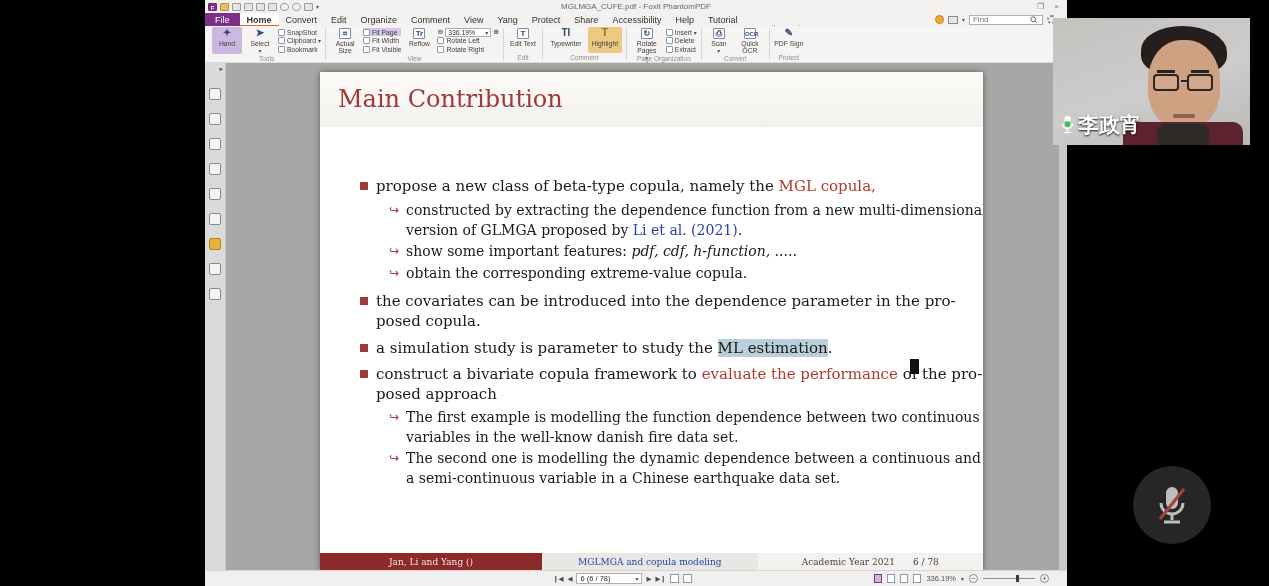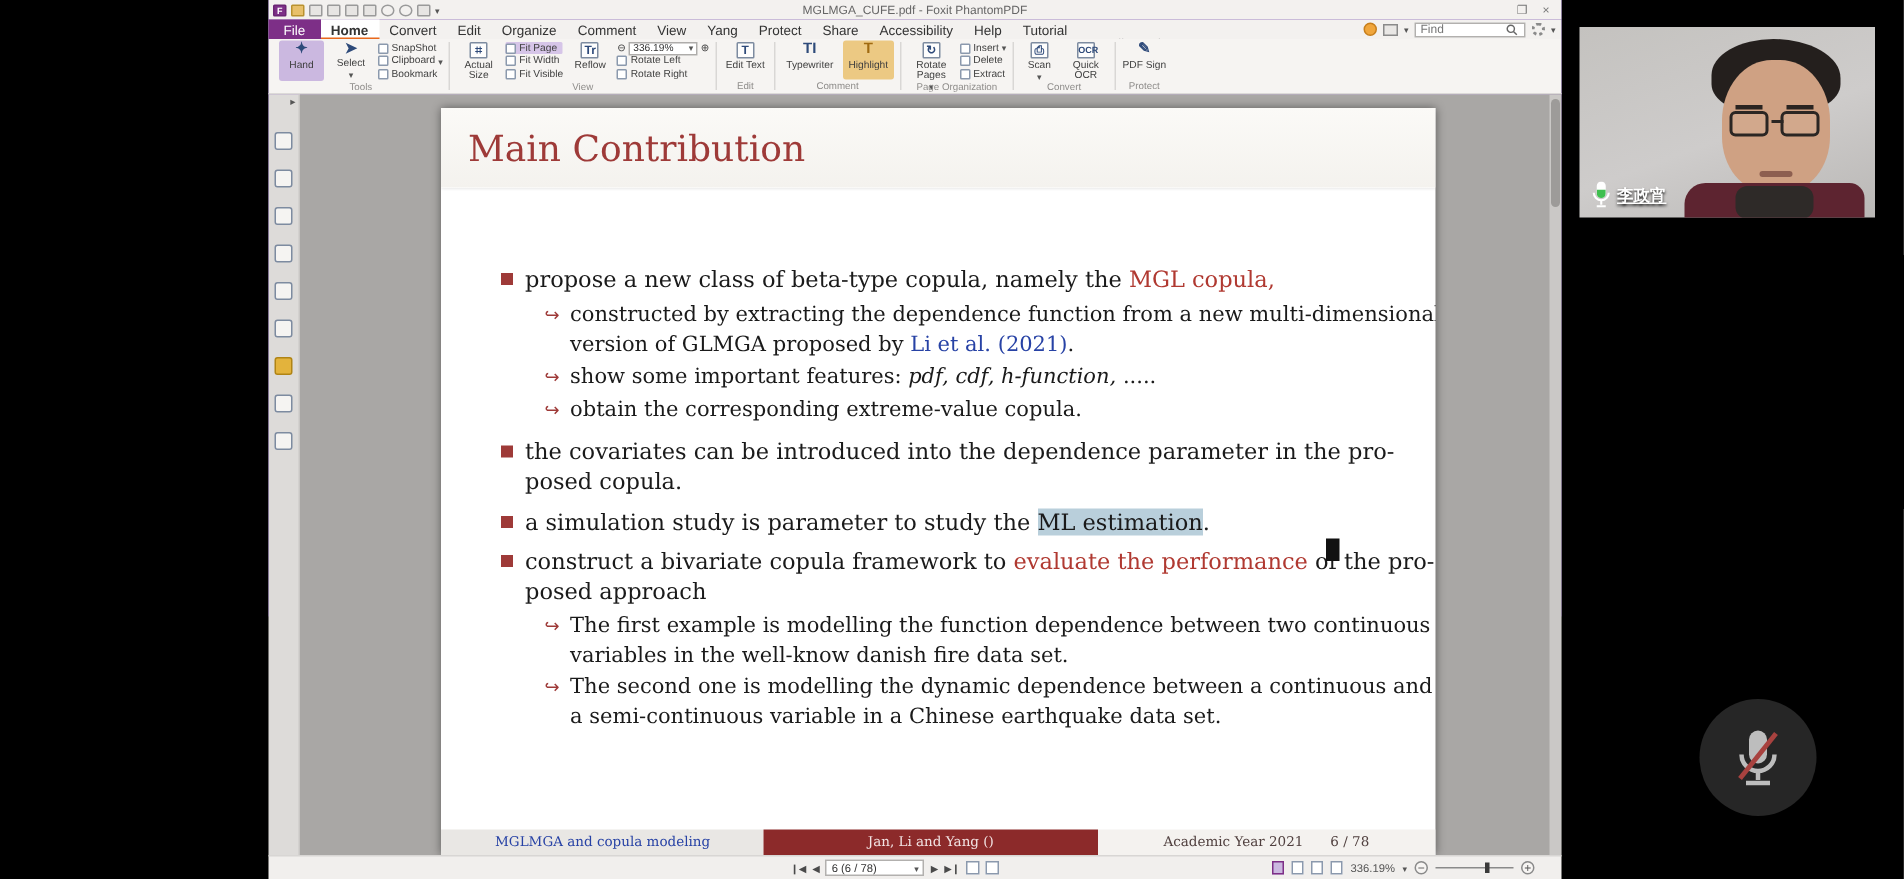--- a/index.html
+++ b/index.html
@@ -1,20 +1,20 @@
 <!DOCTYPE html>
 <html><head>
 <meta charset="utf-8">
 <style>
   * { margin:0; padding:0; box-sizing:border-box; }
   html,body { width:1269px; height:586px; background:#000; overflow:hidden;
               font-family:"Liberation Sans", sans-serif; }
 
   
-  #app { position:absolute; left:179px; top:0; width:862px; height:411px; background:#4c1d95; }
+  #app { position:absolute; left:205px; top:0; width:862px; height:411px; background:#fdba74; }
 
   
   #titlebar { position:absolute; left:0; top:0; width:100%; height:13px; background:#f3f1ef;
               display:flex; align-items:center; font-size:8px; color:#555; }
   .qat { display:flex; align-items:center; gap:3px; padding-left:3px; }
   .qic { width:9px; height:8px; border:1px solid #9a9a9a; background:#e7e5e3; border-radius:1px; }
   .qic.logo { background:#7d2f87; border-color:#6a2473; color:#fff; font-size:6px; line-height:8px;
               text-align:center; font-weight:bold; }
   .qic.folder { background:#e8c06a; border-color:#b9922f; }
   .qic.round { border-radius:50%; background:#f3f1ef; }
@@ -121,21 +121,21 @@
   .hair { position:absolute; left:88px; top:8px; width:86px; height:50px; background:#241f1d; border-radius:48% 52% 40% 40%; }
   .face { position:absolute; left:95px; top:22px; width:72px; height:88px; background:#cfa183; border-radius:46% 46% 42% 42%; }
   .brow { position:absolute; width:18px; height:3px; background:#2a2421; top:52px; }
   .glass { position:absolute; top:56px; width:26px; height:17px; border:2px solid #2b2623; border-radius:4px;
            background:rgba(255,255,255,.08); }
   .bridge { position:absolute; top:62px; left:128px; width:8px; height:2px; background:#2b2623; }
   .mouth { position:absolute; left:120px; top:96px; width:22px; height:4px; background:#8d5f50; border-radius:2px; }
   .body { position:absolute; left:70px; top:104px; width:120px; height:30px; background:#5d2430; border-radius:14px 10px 0 0; }
   .scarf { position:absolute; left:104px; top:106px; width:52px; height:22px; background:#2e2a28; border-radius:8px; }
   #nametag { position:absolute; left:8px; bottom:6px; display:flex; align-items:center; gap:4px; }
-  #nametag .nm { color:#fff; font-size:11px; font-weight:bold; text-shadow:0 1px 2px rgba(0,0,0,.9);text-decoration:underline; }
+  #nametag .nm { color:#fff; font-size:21px; font-weight:bold; text-shadow:0 1px 2px rgba(0,0,0,.9); }
 
   
   #mutebtn { position:absolute; left:1133px; top:466px; width:78px; height:78px; border-radius:50%;
              background:#262626; display:flex; align-items:center; justify-content:center; }
 </style>
 </head>
 <body>
 
 <div id="app">
 
@@ -410,22 +410,22 @@
         <div class="it sub mt2">
           <span class="hook">↪</span>
           <div class="ptxt"><span>The second one is modelling the dynamic dependence between a continuous and
 a semi-continuous variable in a Chinese earthquake data set.</span></div>
         </div>
       </div>
 
       <div id="cursor-block"></div>
 
       <div id="slide-footer">
+        <div id="sf-left">Jan, Li and Yang ()</div>
         <div id="sf-mid">MGLMGA and copula modeling</div>
-        <div id="sf-left">Jan, Li and Yang ()</div>
         <div id="sf-right">
           <span>Academic Year 2021</span>
           <span>6 / 78</span>
         </div>
       </div>
     </div>
     <div id="vscroll">
       <div class="thumb"></div>
     </div>
   </div>

